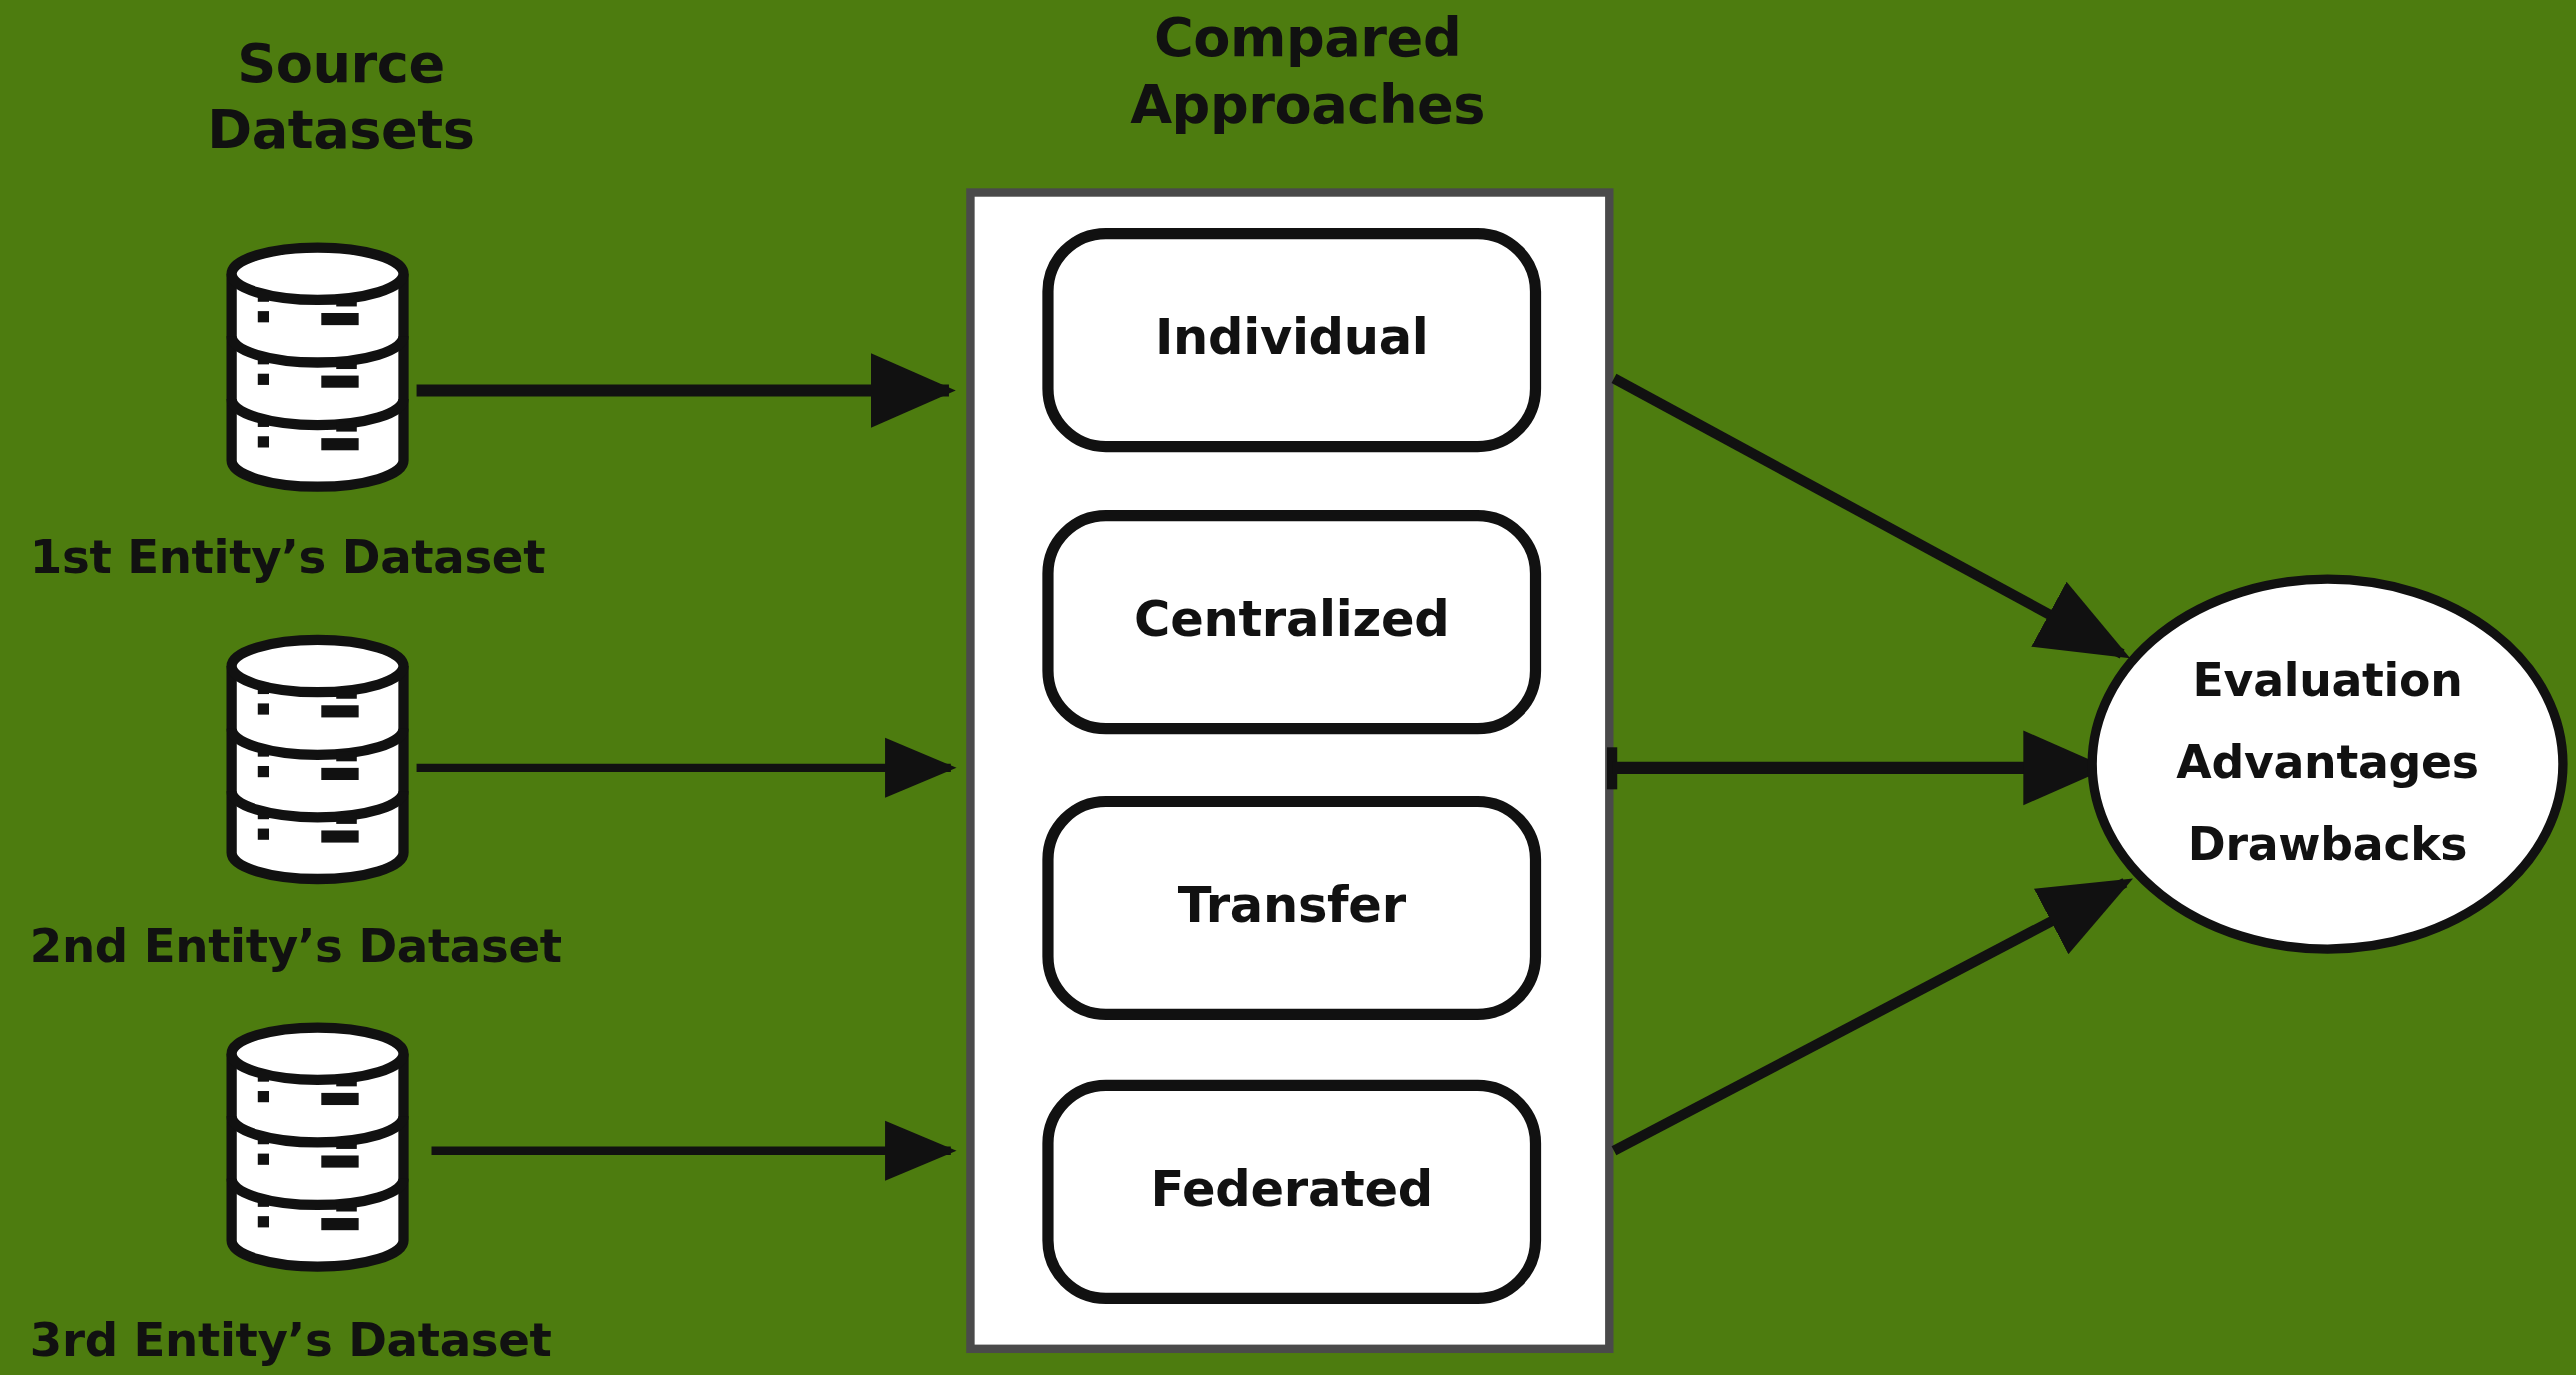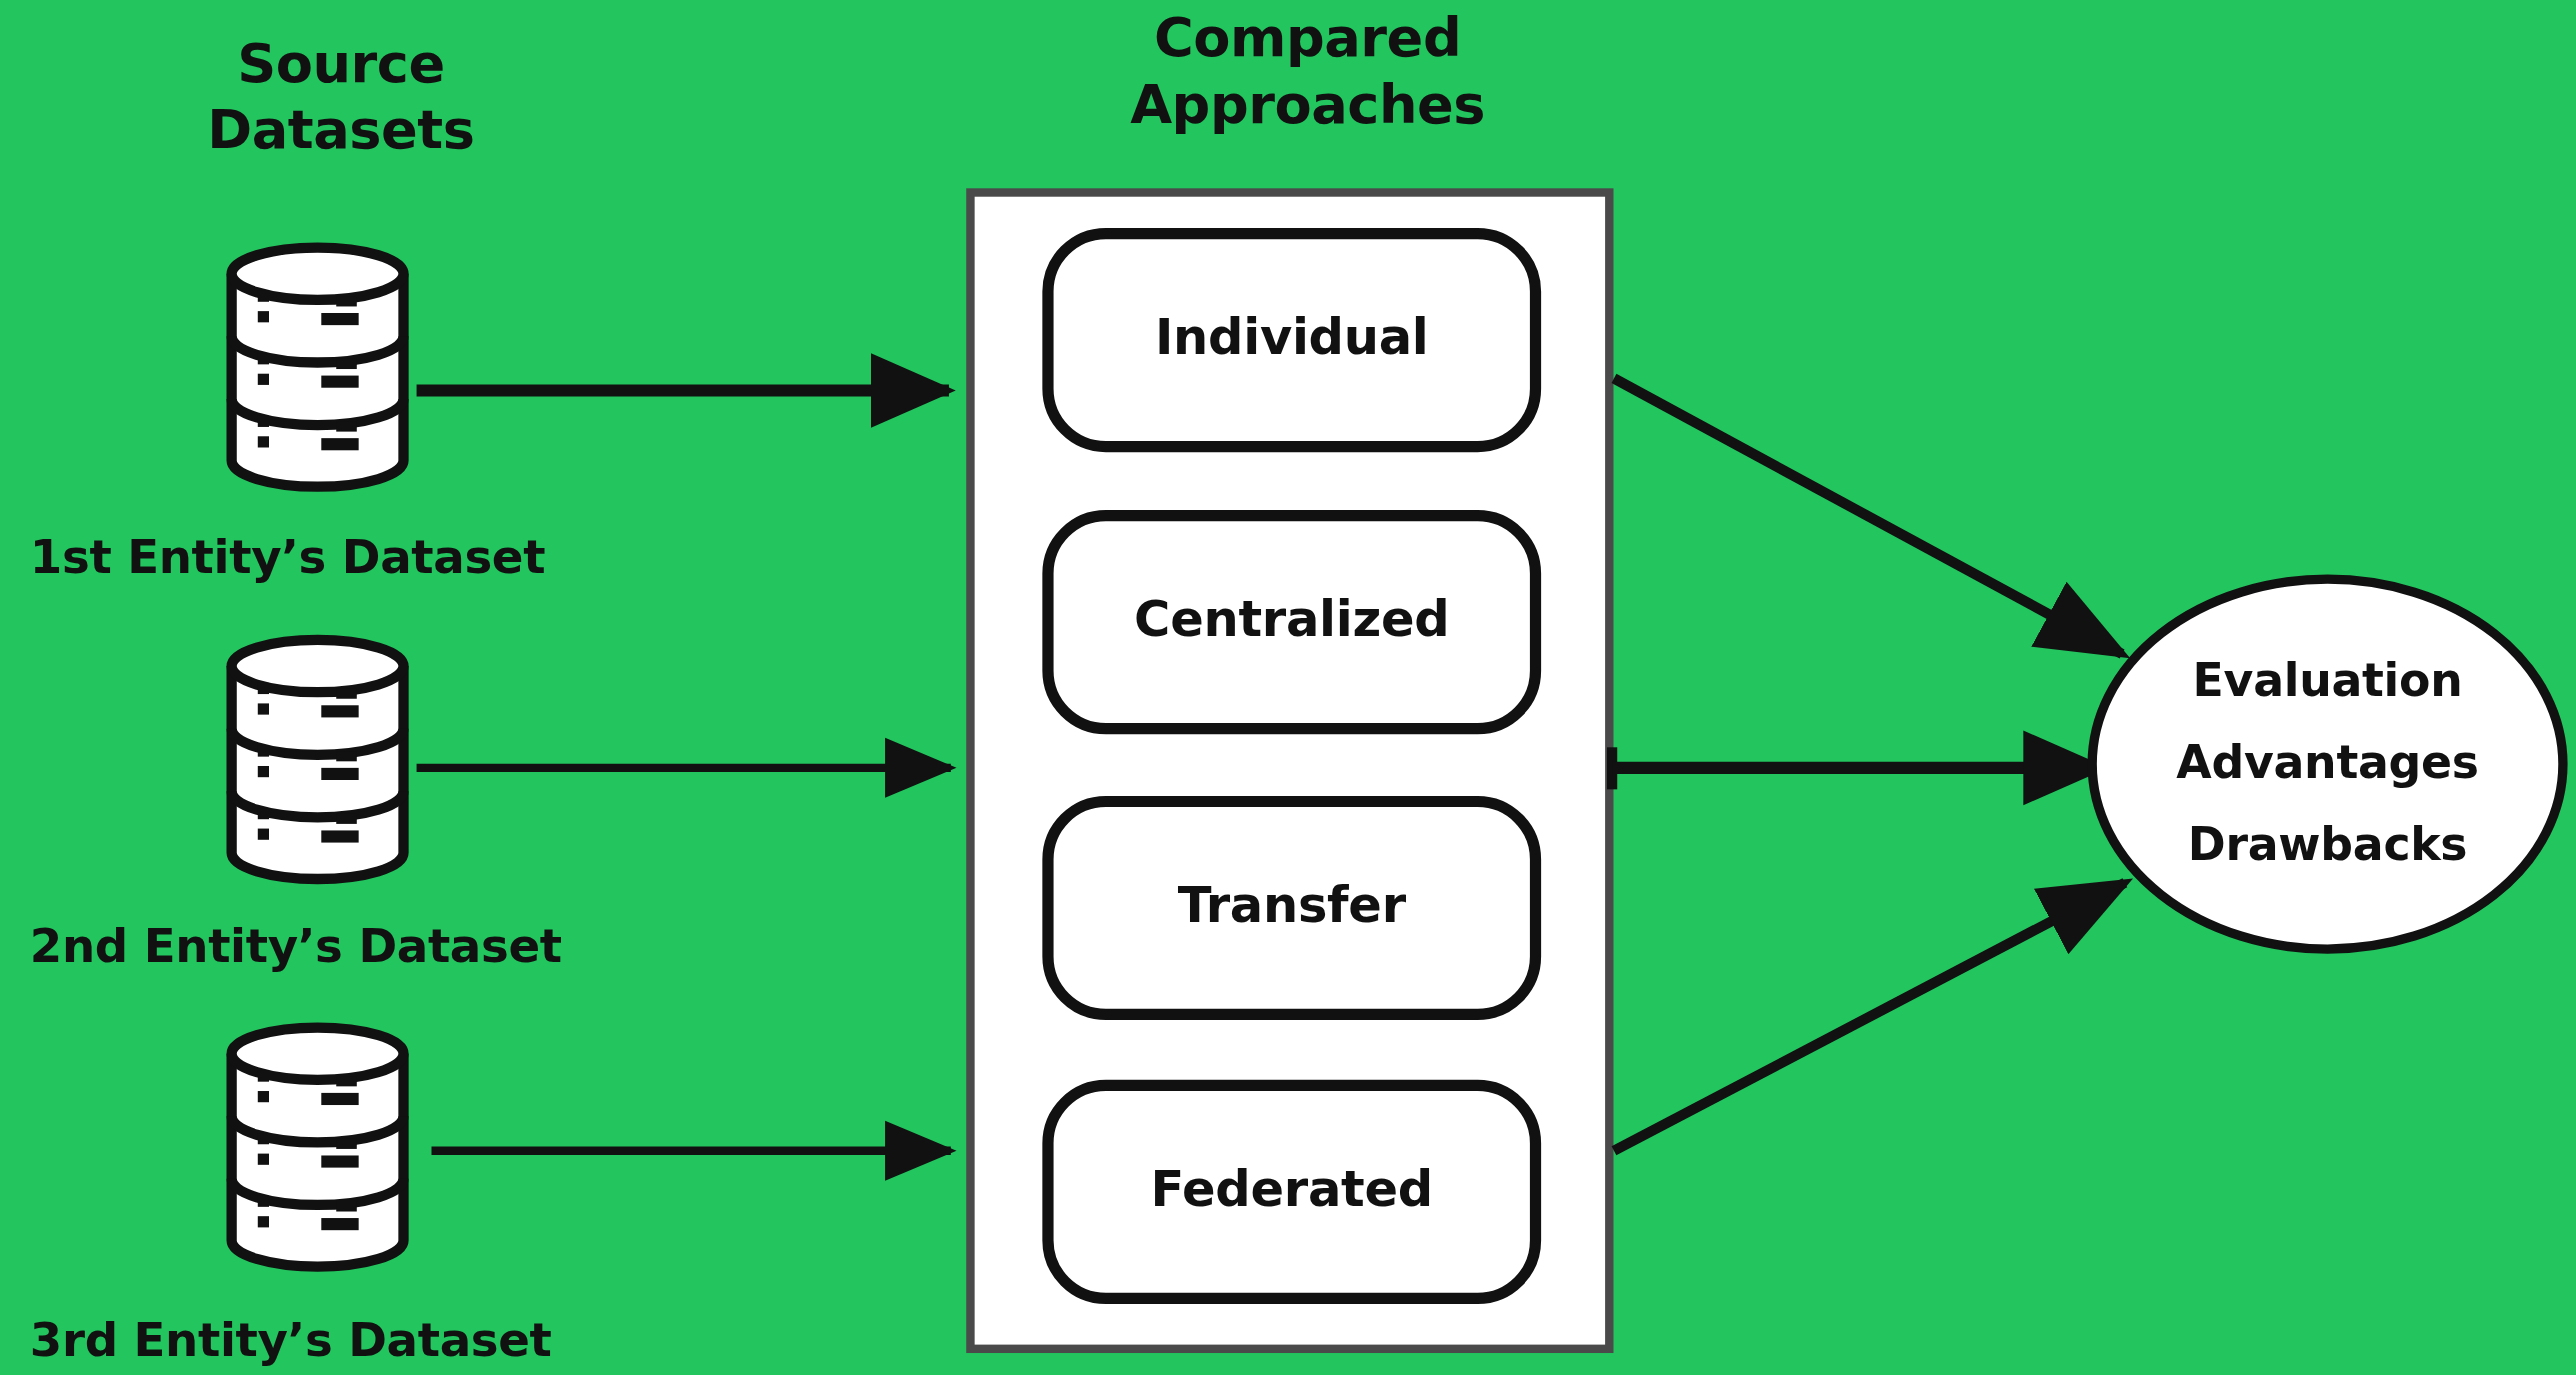--- a/index.html
+++ b/index.html
@@ -8,21 +8,21 @@
     padding: 0;
     background: #ffffff;
   }
   body {
     font-family: "DejaVu Sans", "Liberation Sans", sans-serif;
   }
   #stage {
     position: relative;
     width: 2576px;
     height: 1376px;
-    background: #22c55e;
+    background: #4d7c0f;
     overflow: hidden;
   }
   #diagram-svg {
     position: absolute;
     left: 0;
     top: 0;
     width: 2576px;
     height: 1376px;
   }
   .hdg {

